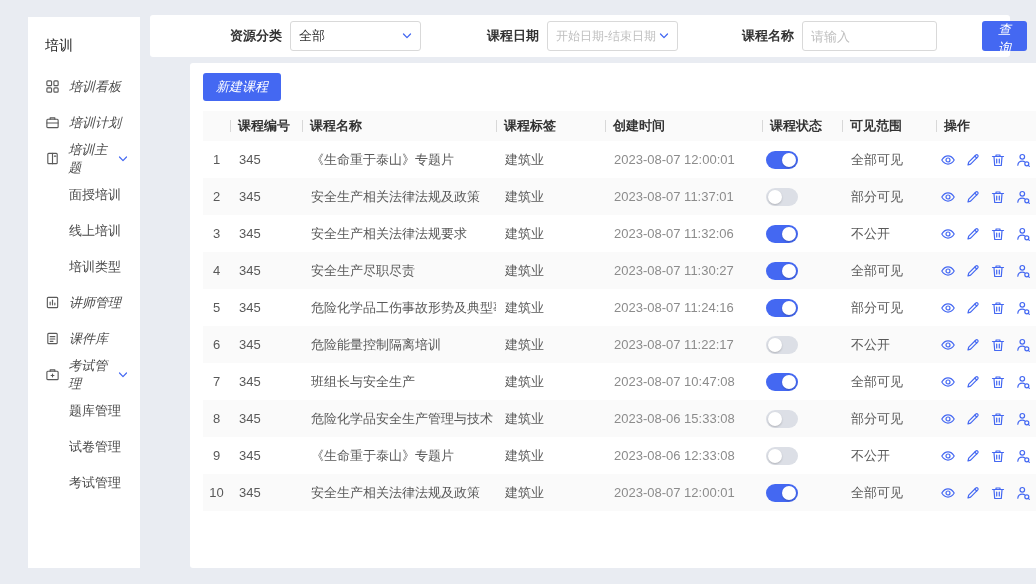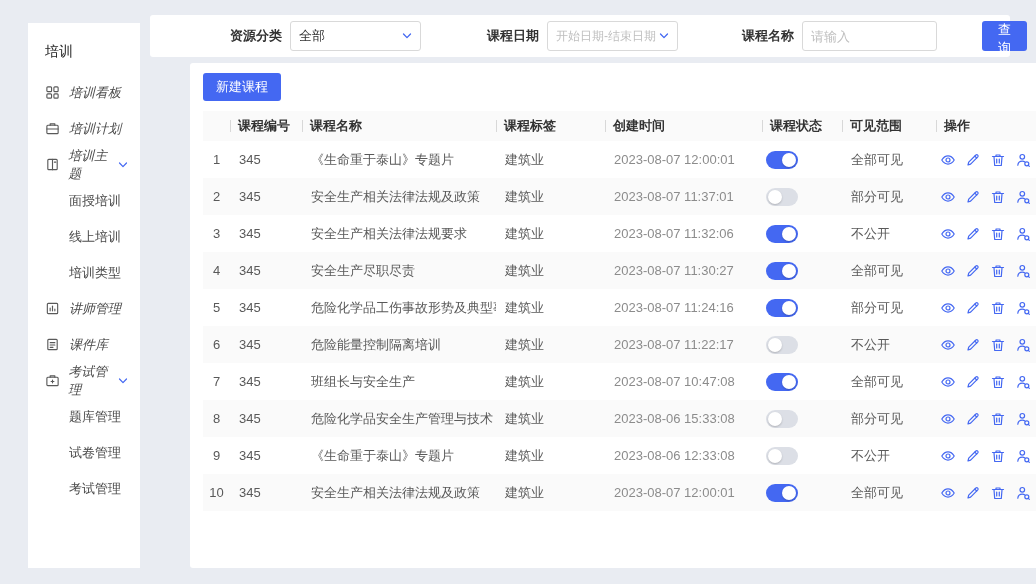--- a/index.html
+++ b/index.html
@@ -1,40 +1,40 @@
 <!DOCTYPE html>
 <html style="--primary: #4468f2; --page-bg: #e9ecf2; --selected-bg: #eef3ff; --stripe: #fafafa; --toggle-off: #dcdfe6;"><head>
 <meta charset="utf-8">
 <style>
   * { margin:0; padding:0; box-sizing:border-box; }
   html,body { width:1036px; height:584px; }
   body { font-family:"Liberation Sans","DejaVu Sans",sans-serif; font-size:13px; color:#333; }
   .page { position:relative; width:1036px; height:584px; background:var(--page-bg,#e9ecf2); overflow:hidden; }
 
   
-  .sidebar { position:absolute; left:28px; top:23px; width:112px; bottom:16px; background:#fff; }
+  .sidebar { position:absolute; left:28px; top:17px; width:112px; bottom:16px; background:#fff; }
   .side-title { padding:20px 0 14px 17px; font-size:14px; color:#262626; font-weight:500; }
   .side-item { display:flex; align-items:center; height:36px; padding-left:17px; color:#4a4a4a; cursor:pointer;font-style:italic; }
   .side-item .s-icon { width:16px; height:16px; display:inline-flex; margin-right:8px; color:#595959; }
   .side-item .s-icon svg { width:15px; height:15px; }
   .side-item.selected { background:var(--selected-bg,#eef3ff); color:var(--primary,#4468f2); border-right:3px solid var(--primary,#4468f2); }
   .side-item .chev { margin-left:auto; margin-right:12px; display:inline-flex; color:var(--primary,#4468f2); }
   .side-sub { height:36px; line-height:36px; padding-left:41px; color:#4a4a4a; cursor:pointer; }
 
   
   .filter-card { position:absolute; left:150px; top:15px; width:860px; height:42px; background:#fff; border-radius:3px; display:flex; align-items:center; }
   .fgroup { display:flex; align-items:center; }
   .flabel { font-weight:600; color:#333; margin-right:8px; white-space:nowrap; }
   .select, .dateinput { width:131px; height:30px; border:1px solid #d9d9d9; border-radius:3px; display:flex; align-items:center; padding:0 8px; background:#fff; cursor:pointer; }
   .select .sel-text { color:#333; }
   .dateinput .ph { color:#bfbfbf; font-size:12px; white-space:nowrap; overflow:hidden; }
   .chev-down { margin-left:auto; display:inline-flex; color:var(--primary,#4468f2); flex:none; }
   .textinput { width:135px; height:30px; border:1px solid #d9d9d9; border-radius:3px; padding:12px 8px; font-size:13px; color:#ec4899; outline:none; font-family:inherit; }
   .textinput::placeholder { color:#bfbfbf; }
-  .btn-primary { height:30px; padding:0 16px; background:var(--primary,#4468f2); color:#fff; border:none; border-radius:3px; font-size:13px; cursor:pointer; font-family:inherit; }
+  .btn-primary { height:30px; padding:0 16px; background:var(--primary,#4468f2); color:#fff; border:none; border-radius:3px; font-size:13px; cursor:pointer; font-family:inherit;font-style:italic; }
 
   
   .main-card { position:absolute; left:150px; top:63px; width:860px; bottom:16px; background:#fff; border-radius:3px;margin-left:40px; }
   .btn-new { margin:10px 0 0 13px; height:28px; padding:0 13px; }
 
   .table { margin:10px 13px 0 13px; }
   .thead, .tr { display:grid; grid-template-columns:27px 72px 194px 109px 157px 80px 94px 1fr; align-items:center; }
   .thead { height:30px; background:#fafafa; }
   .th { position:relative; padding-left:8px; color:#333; font-weight:600; white-space:nowrap; }
   .th::before { content:''; position:absolute; left:0; top:50%; transform:translateY(-50%); width:1px; height:12px; background:#d8d8d8; }

